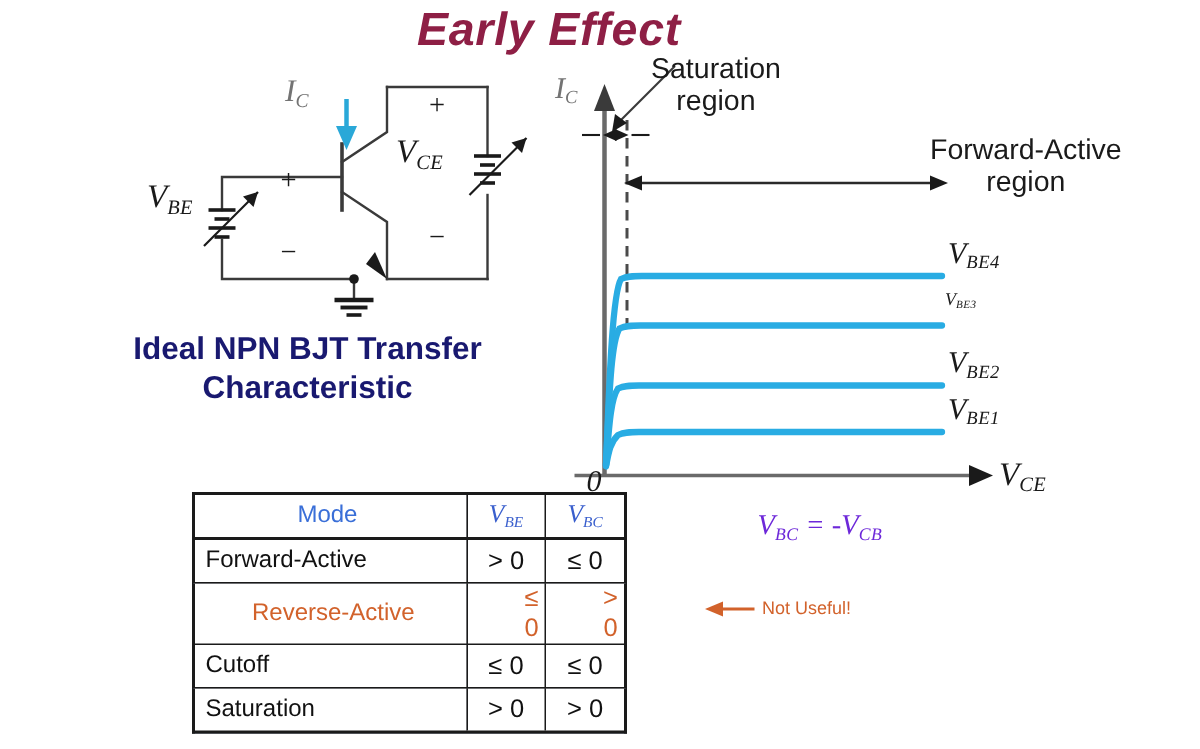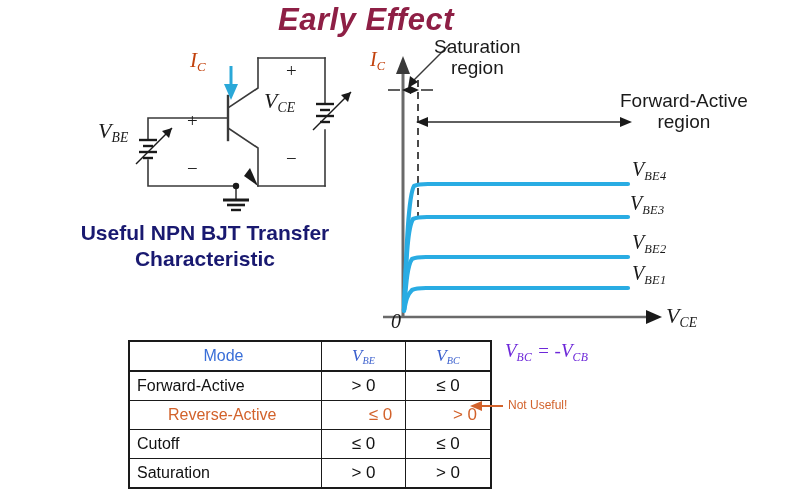--- a/index.html
+++ b/index.html
@@ -45,35 +45,35 @@
     font-family: "Liberation Serif", serif;
     font-style: italic;
     color: #1a1a1a;
     white-space: nowrap;
   }
   .mathlabel .sub {
     font-size: 0.62em;
     vertical-align: -0.32em;
     letter-spacing: 0.3px;
   }
-  .mathlabel.cyan { color: #c2410c; }
+  .mathlabel.cyan { color: #737373; }
   .mathlabel.blue { color: #6d28d9; }
 
   
   .annot {
     font-family: "Liberation Sans", sans-serif;
     font-size: 19px;
     color: #1a1a1a;
     line-height: 1.12;
   }
 
   
   #mode-table {
-    left: 128px; top: 340px;
-    width: 364px;
+    left: 128px; top: 328px;
+    width: 290px;
     border-collapse: collapse;
     background: #0f172a;
   }
   #mode-table td, #mode-table th {
     border: 1.5px solid #1a1a1a;
     height: 28px;
     padding: 0 4px;
     font-family: "Liberation Sans", sans-serif;
     font-size: 16px;
     font-weight: normal;
@@ -196,21 +196,21 @@
   <div class="abs mathlabel" style="left:98px; top:118px; font-size:22px;"><span>V</span><span class="sub">BE</span></div>
 
   <div class="abs mathlabel" style="left:264px; top:88px; font-size:22px;"><span>V</span><span class="sub">CE</span></div>
 
   <div class="abs" style="left:187px; top:110px; font-size:19px; color:#1a1a1a; font-family:'Liberation Serif',serif;">+</div>
   <div class="abs" style="left:187px; top:158px; font-size:19px; color:#1a1a1a; font-family:'Liberation Serif',serif;">−</div>
   <div class="abs" style="left:286px; top:60px; font-size:19px; color:#1a1a1a; font-family:'Liberation Serif',serif;">+</div>
   <div class="abs" style="left:286px; top:148px; font-size:19px; color:#1a1a1a; font-family:'Liberation Serif',serif;">−</div>
 
   <div id="headline" class="abs">
-    <span>Useful NPN BJT Transfer</span>
+    <span>Ideal NPN BJT Transfer</span>
     <span class="l2">Characteristic</span>
   </div>
 
   <svg class="layer" width="800" height="499">
 
     <g>
       <line x1="403" y1="317" x2="403" y2="66" stroke="#6a6a6a" stroke-width="3"></line>
       <polygon points="403,56 396,74 410,74" fill="#3a3a3a"></polygon>
     </g>
 
@@ -257,21 +257,21 @@
     <div>Saturation</div>
     <div style="text-align:center;">region</div>
   </div>
 
   <div class="abs annot" style="left:620px; top:90px; text-align:left;">
     <div>Forward-Active</div>
     <div style="text-align:center;">region</div>
   </div>
 
   <div class="abs mathlabel" style="left:632px; top:158px; font-size:20px;"><span>V</span><span class="sub">BE4</span></div>
-  <div class="abs mathlabel" style="left:630px; top:192px; font-size:20px;"><span>V</span><span class="sub">BE3</span></div>
+  <div class="abs mathlabel" style="left:630px; top:192px; font-size:12px;"><span>V</span><span class="sub">BE3</span></div>
   <div class="abs mathlabel" style="left:632px; top:231px; font-size:20px;"><span>V</span><span class="sub">BE2</span></div>
   <div class="abs mathlabel" style="left:632px; top:262px; font-size:20px;"><span>V</span><span class="sub">BE1</span></div>
 
   <table id="mode-table" class="abs">
     <thead>
       <tr class="first-row">
         <td class="mode-col outer-l">Mode</td>
         <td>
           <span class="hdr-math"><span>V</span><span class="sub">BE</span></span>
         </td>

